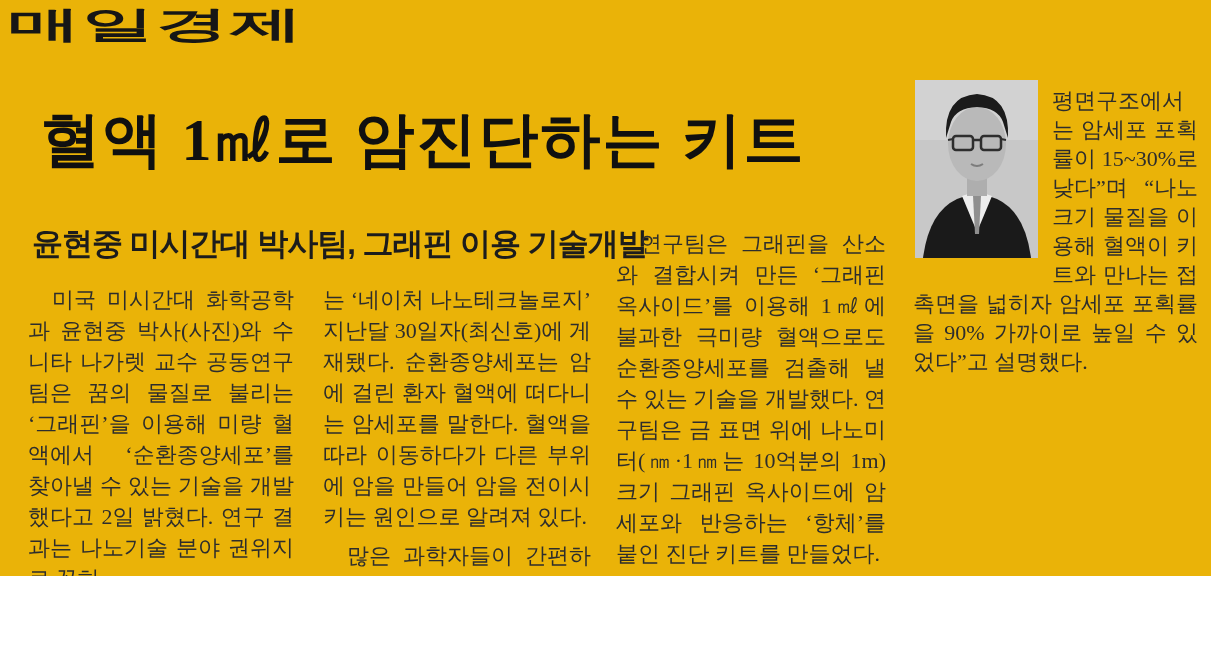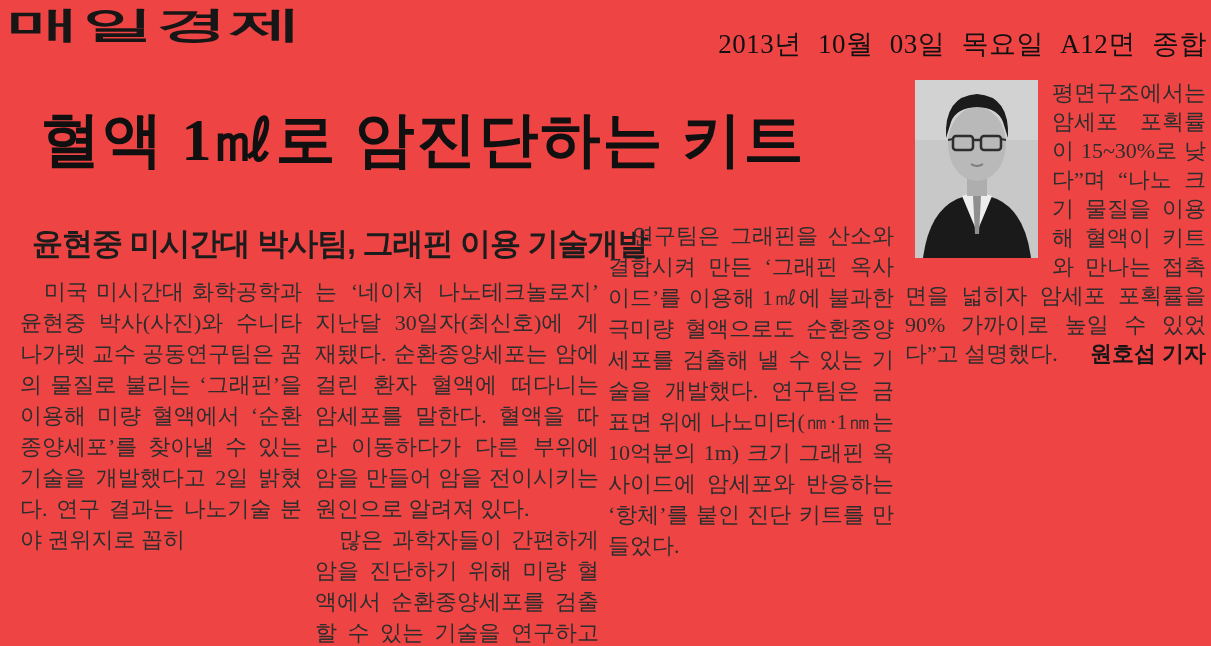--- a/index.html
+++ b/index.html
@@ -1,20 +1,20 @@
 <!DOCTYPE html>
 <html lang="ko"><head>
 <meta charset="utf-8">
 <style>
   html, body { margin: 0; padding: 0; background: #ffffff; }
   .page {
     position: relative;
     width: 1211px;
-    height: 646px;
-    background: #ef4444;
+    height: 576px;
+    background: #eab308;
     overflow: hidden;
     font-family: "Liberation Serif", "DejaVu Serif", serif;
     color: #222222;
   }
   .logo {
     position: absolute;
     left: 8px;
     top: 0px;
     font-family: "Liberation Sans", "DejaVu Sans", sans-serif;
     font-weight: 900;
@@ -64,21 +64,21 @@
     font-family: "Liberation Sans", "DejaVu Sans", sans-serif;
     white-space: nowrap;
   }
   .col {
     position: absolute;
     font-size: 22px;
     line-height: 31px;
     text-align: justify;
     color: #2d2d2d;
   }
-  .col p { margin: 0; }
+  .col p { margin: 8px; }
   p.indent { text-indent: 24px; }
   .col1 { left: 20px;  top: 276px; width: 282px; }
   .col2 { left: 315px; top: 276px; width: 284px; }
   .col3 { left: 608px; top: 220px; width: 286px; }
   .col4 { left: 905px; top: 78px;  width: 301px; line-height: 29px; }
   .photo {
     float: left;
     width: 123px;
     height: 178px;
     margin: 2px 14px 8px 10px;
@@ -93,21 +93,20 @@
     font-family: "Liberation Sans", "DejaVu Sans", sans-serif;
   }
 </style>
 </head>
 <body>
 
 <div class="page">
 
   <div class="logo">매일경제</div>
 
-  <div class="dateline">2013년  10월  03일  목요일 A12면 종합</div>
 
   <h1 class="headline">혈액 1㎖로 암진단하는 키트</h1>
 
   <h2 class="subheadline">윤현중 미시간대 박사팀, 그래핀 이용 기술개발</h2>
 
   <div class="col col1">
     <p class="indent">미국 미시간대 화학공학과 윤현중 박사(사진)와 수니타 나가렛 교수 공동연구팀은 꿈의 물질로 불리는 ‘그래핀’을 이용해 미량 혈액에서 ‘순환종양세포’를 찾아낼 수 있는 기술을 개발했다고 2일 밝혔다. 연구 결과는 나노기술 분야 권위지로 꼽히</p>
   </div>
 
   <div class="col col2">
@@ -133,18 +132,15 @@
         <path d="M31 58 Q29 16 62 14 Q95 16 93 58 L88 42 Q83 28 62 27 Q41 28 36 42 Z" fill="#1b1b1b"></path>
         <rect x="38" y="56" width="20" height="14" rx="3" fill="none" stroke="#2e2e2e" stroke-width="2.5"></rect>
         <rect x="66" y="56" width="20" height="14" rx="3" fill="none" stroke="#2e2e2e" stroke-width="2.5"></rect>
         <line x1="58" y1="60" x2="66" y2="60" stroke="#2e2e2e" stroke-width="2.5"></line>
         <line x1="33" y1="60" x2="38" y2="59" stroke="#2e2e2e" stroke-width="2"></line>
         <line x1="86" y1="59" x2="91" y2="60" stroke="#2e2e2e" stroke-width="2"></line>
         <path d="M56 84 Q62 88 68 84" stroke="#7d7d7d" stroke-width="2" fill="none"></path>
       </svg>
     </div>
     <p class="noindent">평면구조에서는 암세포 포획률이 15~30%로 낮다”며 “나노 크기 물질을 이용해 혈액이 키트와 만나는 접촉면을 넓히자 암세포 포획률을 90% 가까이로 높일 수 있었다”고 설명했다.</p>
-    <div class="byline-row">
-      <span class="byline">원호섭 기자</span>
-    </div>
   </div>
 
 </div>
 
 </body></html>

